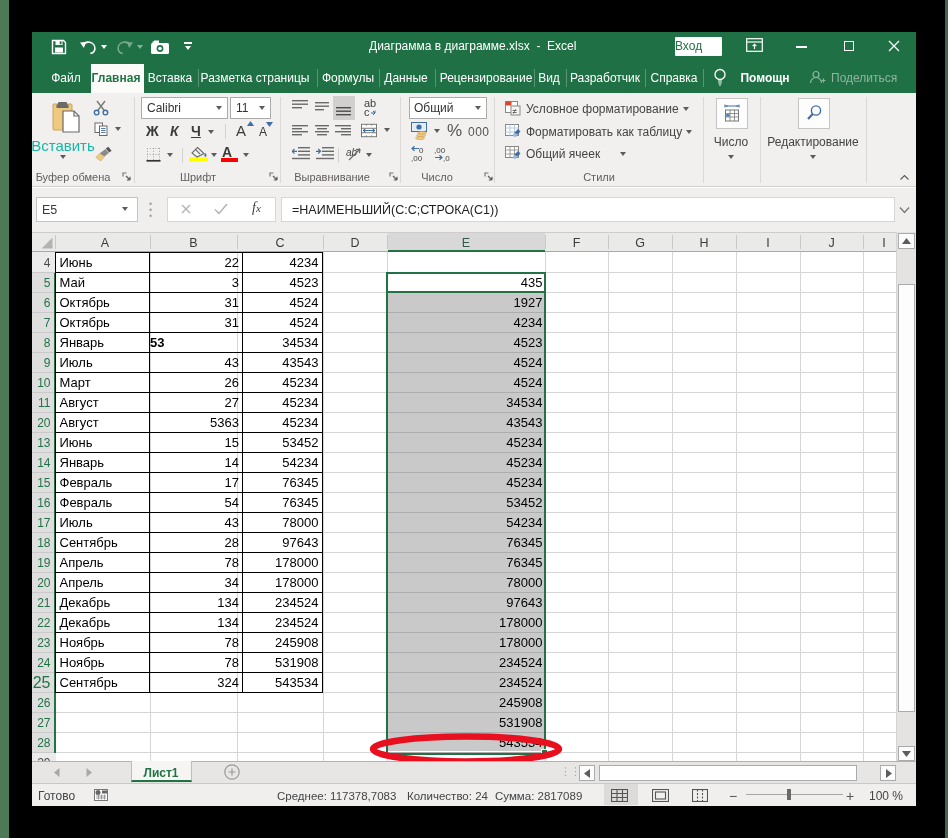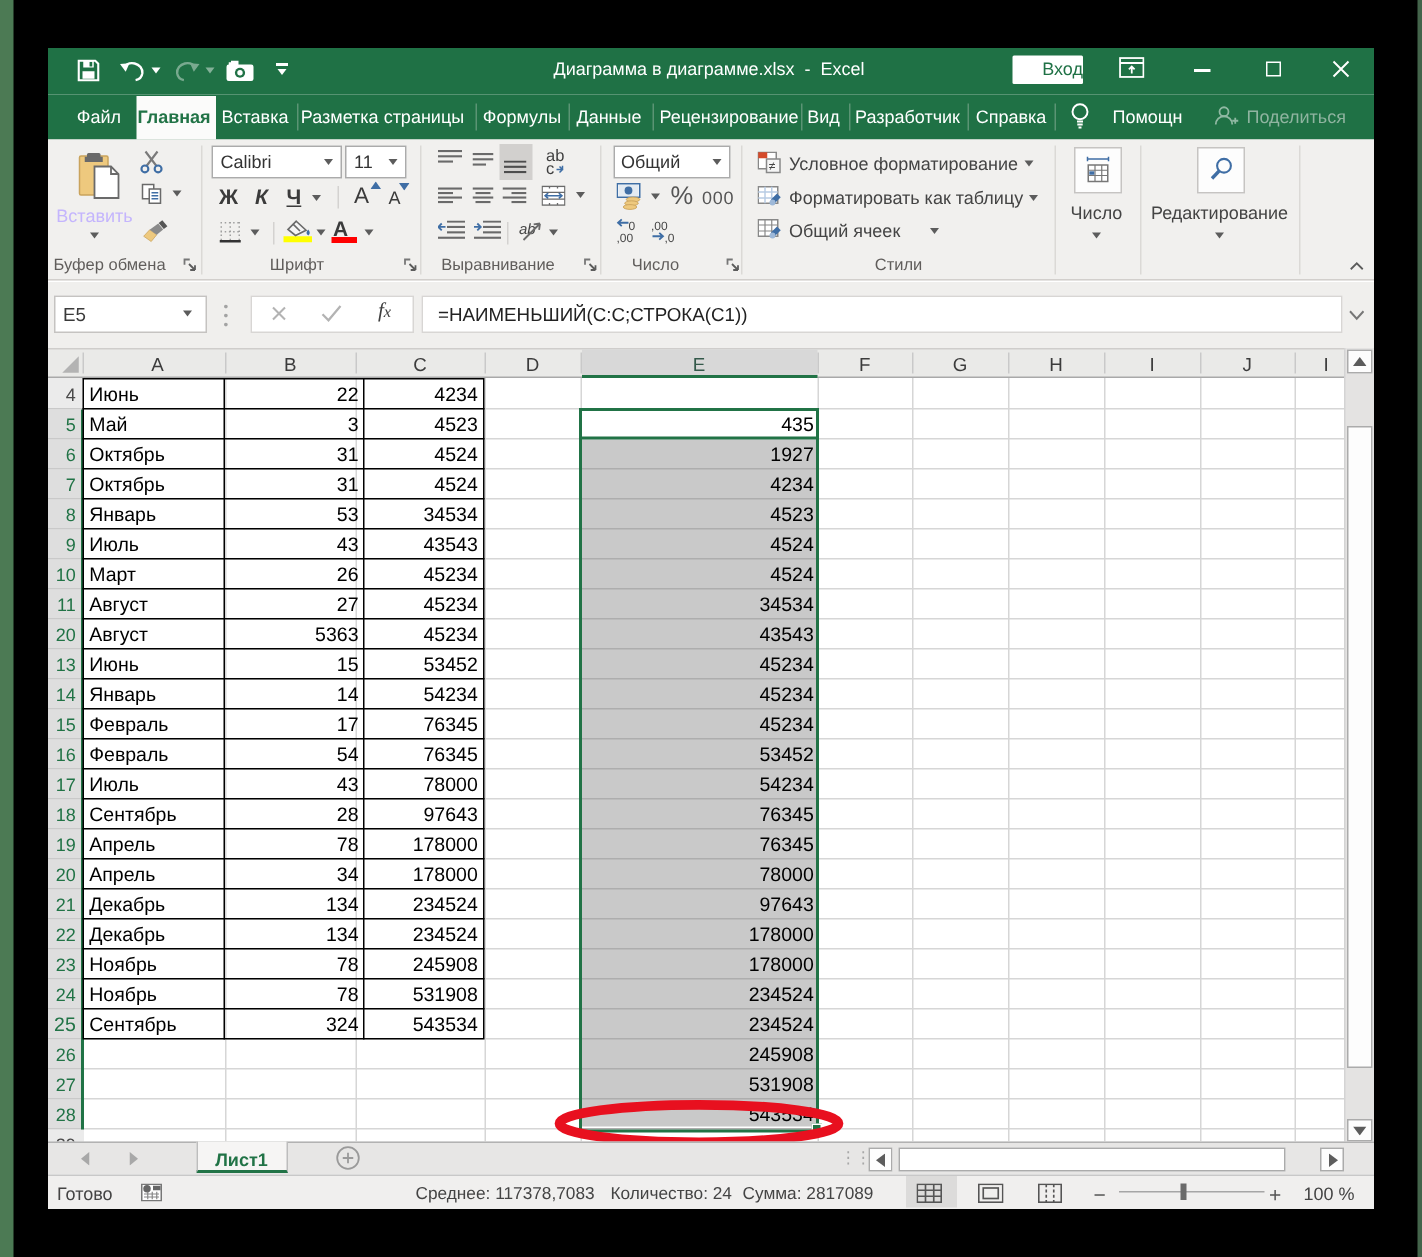--- a/index.html
+++ b/index.html
@@ -37,21 +37,21 @@
  <rect x="4" y="1.5" width="5" height="3" fill="#fff"></rect>
  <rect x="2.5" y="2.5" width="2" height="2" fill="#fff"></rect>
  <circle cx="10" cy="9.5" r="3.4" fill="#1f7145"></circle>
  <circle cx="10" cy="9.5" r="1.8" fill="#fff"></circle>
 </svg>
 <div class="abs" style="left:184px;top:42px;width:8px;height:2px;background:#fff;"></div>
 <div class="abs dd ddw" style="left:185px;top:46px;"></div>
 
 <div class="abs" style="left:369px;top:39px;width:210px;height:16px;color:#fff;font-size:12px;white-space:nowrap;">Диаграмма в диаграмме.xlsx&nbsp; -&nbsp; Excel</div>
 
-<div class="abs" style="left:675px;top:37px;width:47px;height:19px;background:#fff;border-radius:1px;color:#1f7145;font-size:12px;text-align:right;line-height:19px;">Вход</div>
+<div class="abs" style="left:675px;top:37px;width:47px;height:19px;background:#fff;border-radius:1px;color:#1f7145;font-size:12px;text-align:left;line-height:19px;">Вход</div>
 <svg class="abs" style="left:746px;top:38px;" width="17" height="14" viewBox="0 0 17 14">
  <rect x="0.7" y="0.7" width="15.6" height="12.6" fill="none" stroke="#fff" stroke-width="1.2"></rect>
  <line x1="0.7" y1="4" x2="16.3" y2="4" stroke="#fff" stroke-width="1.2"></line>
  <path d="M8.5 11 V6.5 M6.6 8.2 L8.5 6.3 L10.4 8.2" fill="none" stroke="#fff" stroke-width="1.2"></path>
 </svg>
 <div class="abs" style="left:796px;top:46px;width:11px;height:1.5px;background:#fff;"></div>
 <div class="abs" style="left:844px;top:41px;width:10px;height:10px;border:1.4px solid #fff;"></div>
 <svg class="abs" style="left:888px;top:40px;" width="12" height="12" viewBox="0 0 12 12">
  <path d="M1 1 L11 11 M11 1 L1 11" stroke="#fff" stroke-width="1.3"></path>
 </svg>
@@ -61,21 +61,21 @@
 <div class="abs" style="left:66px;top:71px;transform:translateX(-50%);color:#fff;font-size:12px;white-space:nowrap;">Файл</div>
 <div class="abs" style="left:116px;top:71px;transform:translateX(-50%);color:#217346;font-size:12px;white-space:nowrap;font-weight:bold;">Главная</div>
 <div class="abs" style="left:170px;top:71px;transform:translateX(-50%);color:#fff;font-size:12px;white-space:nowrap;">Вставка</div>
 <div class="abs" style="left:255px;top:71px;transform:translateX(-50%);color:#fff;font-size:12px;white-space:nowrap;">Разметка страницы</div>
 <div class="abs" style="left:348px;top:71px;transform:translateX(-50%);color:#fff;font-size:12px;white-space:nowrap;">Формулы</div>
 <div class="abs" style="left:406px;top:71px;transform:translateX(-50%);color:#fff;font-size:12px;white-space:nowrap;">Данные</div>
 <div class="abs" style="left:486px;top:71px;transform:translateX(-50%);color:#fff;font-size:12px;white-space:nowrap;">Рецензирование</div>
 <div class="abs" style="left:549px;top:71px;transform:translateX(-50%);color:#fff;font-size:12px;white-space:nowrap;">Вид</div>
 <div class="abs" style="left:605px;top:71px;transform:translateX(-50%);color:#fff;font-size:12px;white-space:nowrap;">Разработчик</div>
 <div class="abs" style="left:674px;top:71px;transform:translateX(-50%);color:#fff;font-size:12px;white-space:nowrap;">Справка</div>
-<div class="abs" style="left:765px;top:71px;transform:translateX(-50%);color:#fff;font-size:12px;white-space:nowrap;">Помощн</div>
+<div class="abs" style="left:765px;top:71px;transform:translateX(-50%);color:#fff;font-size:12px;white-space:nowrap;font-weight:bold;">Помощн</div>
 <div class="abs" style="left:198px;top:69px;width:1px;height:18px;background:#5b9474;"></div>
 <div class="abs" style="left:317px;top:69px;width:1px;height:18px;background:#5b9474;"></div>
 <div class="abs" style="left:379px;top:69px;width:1px;height:18px;background:#5b9474;"></div>
 <div class="abs" style="left:435px;top:69px;width:1px;height:18px;background:#5b9474;"></div>
 <div class="abs" style="left:534px;top:69px;width:1px;height:18px;background:#5b9474;"></div>
 <div class="abs" style="left:566px;top:69px;width:1px;height:18px;background:#5b9474;"></div>
 <div class="abs" style="left:645px;top:69px;width:1px;height:18px;background:#5b9474;"></div>
 <div class="abs" style="left:703px;top:69px;width:1px;height:18px;background:#5b9474;"></div>
 
 <svg class="abs" style="left:713px;top:68px;" width="14" height="19" viewBox="0 0 14 19">
@@ -123,21 +123,21 @@
  <path d="M1.5 6.5 L5.5 2.5 L9.5 6.5" fill="none" stroke="#5c5c5c" stroke-width="1.2"></path>
 </svg>
 
 <svg class="abs" style="left:52px;top:101px;" width="29" height="32" viewBox="0 0 29 32">
  <rect x="1" y="3" width="19" height="26" rx="1" fill="#eec97e" stroke="#c9a35c" stroke-width="1"></rect>
  <rect x="6" y="1" width="9" height="4" rx="1" fill="#6a6a6a"></rect>
  <rect x="4.5" y="3.5" width="12" height="3.5" fill="#6a6a6a"></rect>
  <path d="M11 10 h11 l5 5 v16 h-16 z" fill="#fff" stroke="#6a6a6a" stroke-width="1.2"></path>
  <path d="M22 10 v5 h5" fill="none" stroke="#6a6a6a" stroke-width="1.2"></path>
 </svg>
-<div class="abs" style="left:63px;top:137px;transform:translateX(-50%);font-size:12px;color:#c4b5fd;">Вставить</div>
+<div class="abs" style="left:63px;top:137px;transform:translateX(-50%);font-size:15px;color:#14b8a6;">Вставить</div>
 <div class="abs dd" style="left:60px;top:155px;"></div>
 
 <svg class="abs" style="left:93px;top:100px;" width="16" height="16" viewBox="0 0 16 16">
  <path d="M4 1 L11.2 10.5 M12 1 L4.8 10.5" stroke="#7a7a7a" stroke-width="1.4"></path>
  <circle cx="3.6" cy="12.6" r="2.3" fill="none" stroke="#3f6ea5" stroke-width="1.4"></circle>
  <circle cx="12.4" cy="12.6" r="2.3" fill="none" stroke="#3f6ea5" stroke-width="1.4"></circle>
 </svg>
 
 <svg class="abs" style="left:94px;top:122px;" width="15" height="15" viewBox="0 0 15 15">
  <rect x="1" y="1" width="7.5" height="9.5" fill="#fff" stroke="#6a6a6a" stroke-width="1"></rect>
@@ -413,21 +413,21 @@
 <div class="abs" style="left:32px;top:573px;width:23.5px;height:20px;background:#dedede;font-size:12px;color:#217346;text-align:right;padding-right:5px;line-height:20px;overflow:hidden;box-sizing:border-box;">20</div>
 <div class="abs" style="left:32px;top:592px;width:23px;height:1px;background:#c9c9c9;"></div>
 <div class="abs" style="left:32px;top:593px;width:23.5px;height:20px;background:#dedede;font-size:12px;color:#217346;text-align:right;padding-right:5px;line-height:20px;overflow:hidden;box-sizing:border-box;">21</div>
 <div class="abs" style="left:32px;top:612px;width:23px;height:1px;background:#c9c9c9;"></div>
 <div class="abs" style="left:32px;top:613px;width:23.5px;height:20px;background:#dedede;font-size:12px;color:#217346;text-align:right;padding-right:5px;line-height:20px;overflow:hidden;box-sizing:border-box;">22</div>
 <div class="abs" style="left:32px;top:632px;width:23px;height:1px;background:#c9c9c9;"></div>
 <div class="abs" style="left:32px;top:633px;width:23.5px;height:20px;background:#dedede;font-size:12px;color:#217346;text-align:right;padding-right:5px;line-height:20px;overflow:hidden;box-sizing:border-box;">23</div>
 <div class="abs" style="left:32px;top:652px;width:23px;height:1px;background:#c9c9c9;"></div>
 <div class="abs" style="left:32px;top:653px;width:23.5px;height:20px;background:#dedede;font-size:12px;color:#217346;text-align:right;padding-right:5px;line-height:20px;overflow:hidden;box-sizing:border-box;">24</div>
 <div class="abs" style="left:32px;top:672px;width:23px;height:1px;background:#c9c9c9;"></div>
-<div class="abs" style="left:32px;top:673px;width:23.5px;height:20px;background:#dedede;font-size:13px;color:#217346;text-align:right;padding-right:5px;line-height:20px;overflow:hidden;box-sizing:border-box;">25</div>
+<div class="abs" style="left:32px;top:673px;width:23.5px;height:20px;background:#dedede;font-size:16px;color:#217346;text-align:right;padding-right:5px;line-height:20px;overflow:hidden;box-sizing:border-box;">25</div>
 <div class="abs" style="left:32px;top:692px;width:23px;height:1px;background:#c9c9c9;"></div>
 <div class="abs" style="left:32px;top:693px;width:23.5px;height:20px;background:#dedede;font-size:12px;color:#217346;text-align:right;padding-right:5px;line-height:20px;overflow:hidden;box-sizing:border-box;">26</div>
 <div class="abs" style="left:32px;top:712px;width:23px;height:1px;background:#c9c9c9;"></div>
 <div class="abs" style="left:32px;top:713px;width:23.5px;height:20px;background:#dedede;font-size:12px;color:#217346;text-align:right;padding-right:5px;line-height:20px;overflow:hidden;box-sizing:border-box;">27</div>
 <div class="abs" style="left:32px;top:732px;width:23px;height:1px;background:#c9c9c9;"></div>
 <div class="abs" style="left:32px;top:733px;width:23.5px;height:20px;background:#dedede;font-size:12px;color:#217346;text-align:right;padding-right:5px;line-height:20px;overflow:hidden;box-sizing:border-box;">28</div>
 <div class="abs" style="left:32px;top:752px;width:23px;height:1px;background:#c9c9c9;"></div>
 <div class="abs" style="left:32px;top:753px;width:23.5px;height:20px;background:#ebebeb;font-size:12px;color:#4a4a4a;text-align:right;padding-right:5px;line-height:20px;overflow:hidden;box-sizing:border-box;">29</div>
 <div class="abs" style="left:32px;top:772px;width:23px;height:1px;background:#c9c9c9;"></div>
 <div class="abs" style="left:53.5px;top:273px;width:2.5px;height:480px;background:#217346;"></div>
@@ -481,21 +481,21 @@
 <div class="abs" style="left:55px;top:292px;width:268px;height:1px;background:#000;"></div>
 <div class="abs" style="left:59.5px;top:293px;width:85px;height:20px;font-size:13px;color:#000;line-height:19px;">Октябрь</div>
 <div class="abs" style="left:150px;top:293px;width:89px;height:20px;font-size:13px;color:#000;line-height:19px;text-align:right;">31</div>
 <div class="abs" style="left:243px;top:293px;width:75.5px;height:20px;font-size:13px;color:#000;line-height:19px;text-align:right;">4524</div>
 <div class="abs" style="left:55px;top:312px;width:268px;height:1px;background:#000;"></div>
 <div class="abs" style="left:59.5px;top:313px;width:85px;height:20px;font-size:13px;color:#000;line-height:19px;">Октябрь</div>
 <div class="abs" style="left:150px;top:313px;width:89px;height:20px;font-size:13px;color:#000;line-height:19px;text-align:right;">31</div>
 <div class="abs" style="left:243px;top:313px;width:75.5px;height:20px;font-size:13px;color:#000;line-height:19px;text-align:right;">4524</div>
 <div class="abs" style="left:55px;top:332px;width:268px;height:1px;background:#000;"></div>
 <div class="abs" style="left:59.5px;top:333px;width:85px;height:20px;font-size:13px;color:#000;line-height:19px;">Январь</div>
-<div class="abs" style="left:150px;top:333px;width:89px;height:20px;font-size:13px;color:#000;line-height:19px;text-align:right;">53</div>
+<div class="abs" style="left:150px;top:333px;width:89px;height:20px;font-size:13px;color:#000;line-height:19px;text-align:left;font-weight:bold;">53</div>
 <div class="abs" style="left:243px;top:333px;width:75.5px;height:20px;font-size:13px;color:#000;line-height:19px;text-align:right;">34534</div>
 <div class="abs" style="left:55px;top:352px;width:268px;height:1px;background:#000;"></div>
 <div class="abs" style="left:59.5px;top:353px;width:85px;height:20px;font-size:13px;color:#000;line-height:19px;">Июль</div>
 <div class="abs" style="left:150px;top:353px;width:89px;height:20px;font-size:13px;color:#000;line-height:19px;text-align:right;">43</div>
 <div class="abs" style="left:243px;top:353px;width:75.5px;height:20px;font-size:13px;color:#000;line-height:19px;text-align:right;">43543</div>
 <div class="abs" style="left:55px;top:372px;width:268px;height:1px;background:#000;"></div>
 <div class="abs" style="left:59.5px;top:373px;width:85px;height:20px;font-size:13px;color:#000;line-height:19px;">Март</div>
 <div class="abs" style="left:150px;top:373px;width:89px;height:20px;font-size:13px;color:#000;line-height:19px;text-align:right;">26</div>
 <div class="abs" style="left:243px;top:373px;width:75.5px;height:20px;font-size:13px;color:#000;line-height:19px;text-align:right;">45234</div>
 <div class="abs" style="left:55px;top:392px;width:268px;height:1px;background:#000;"></div>

